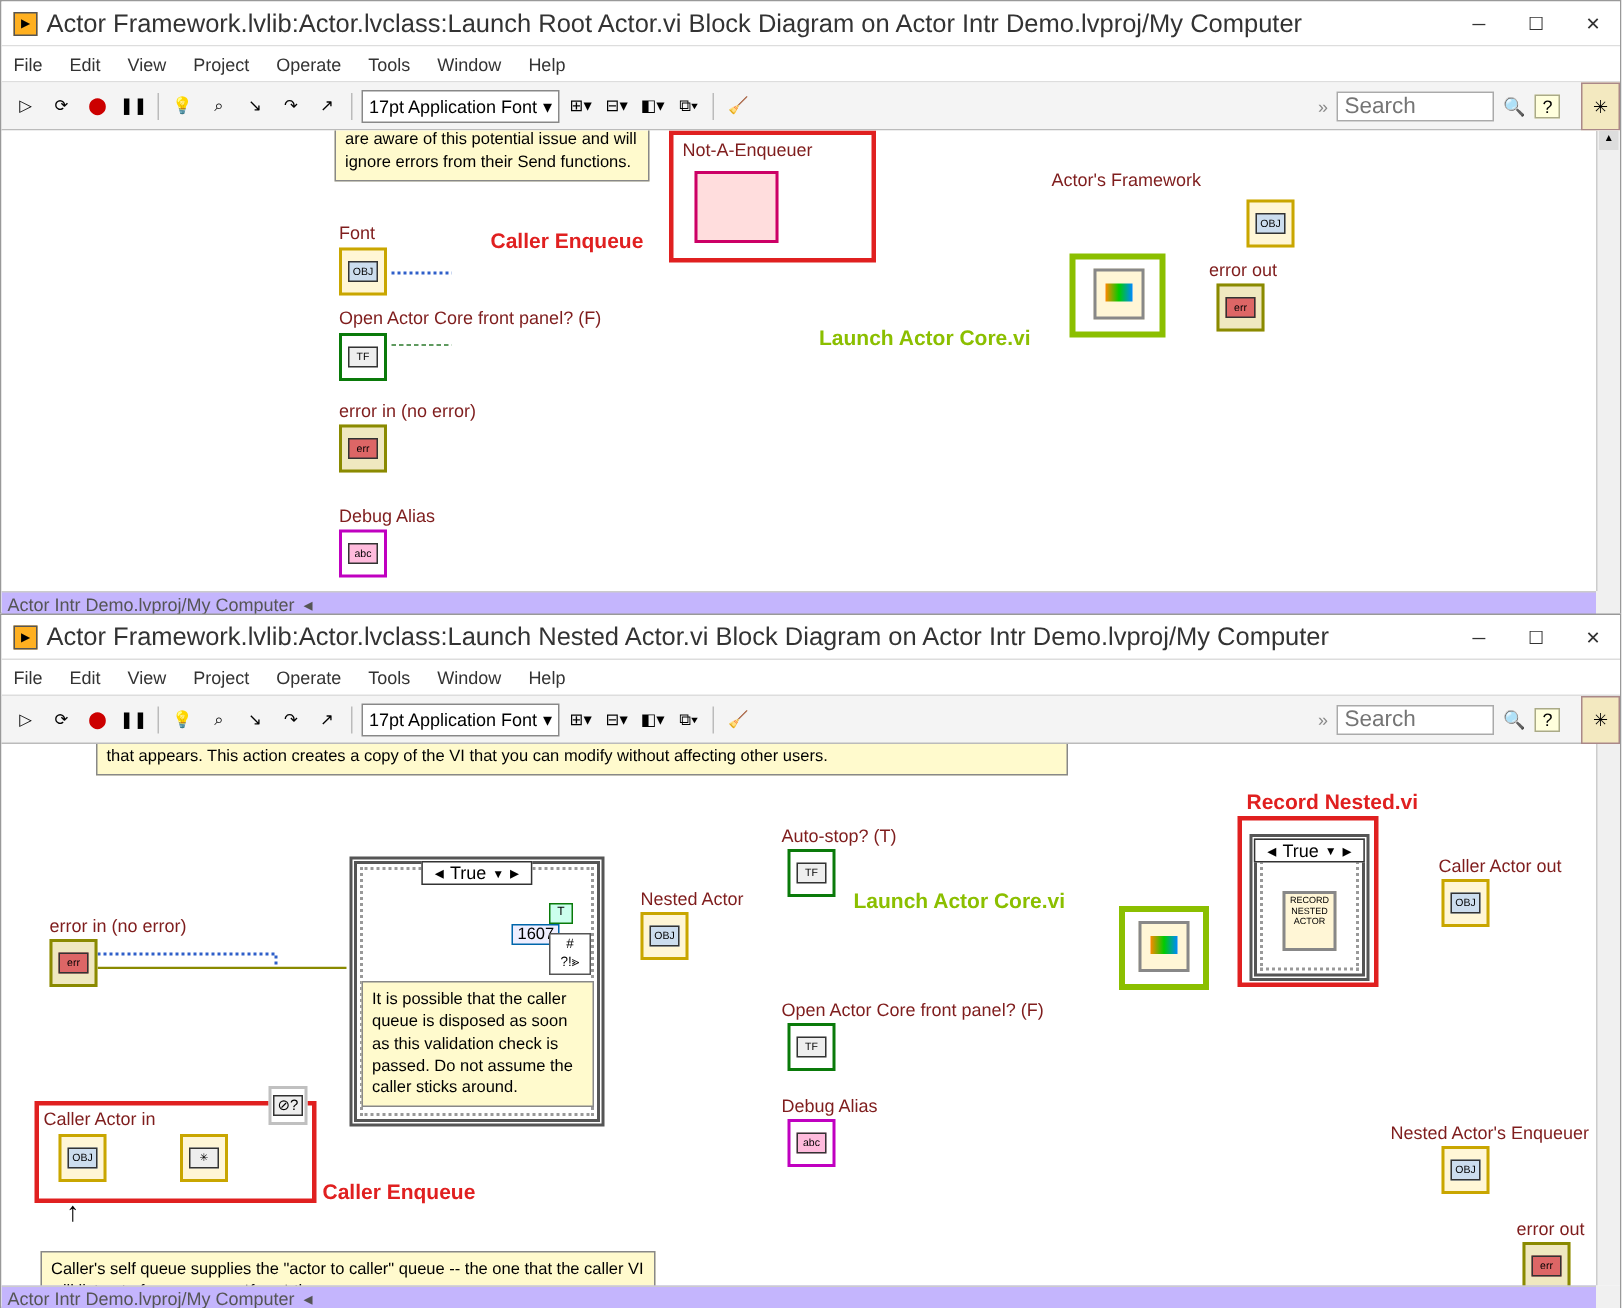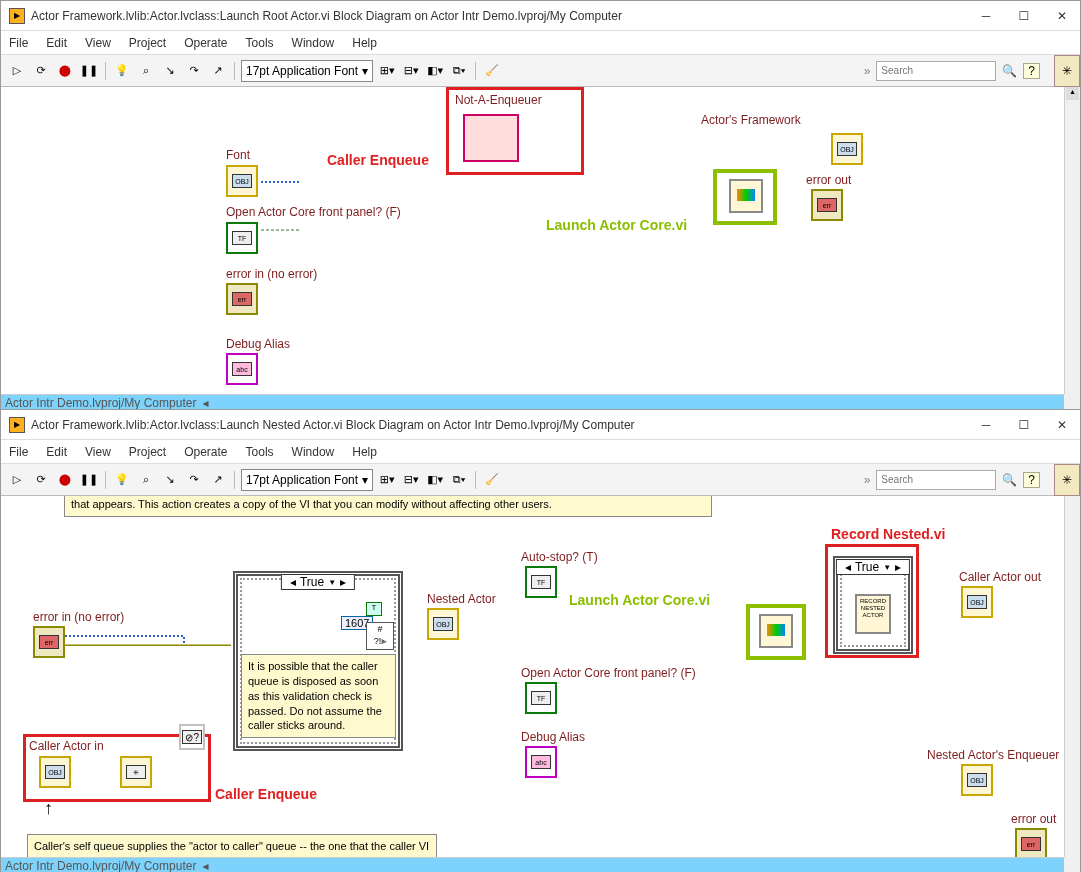--- a/index.html
+++ b/index.html
@@ -1,45 +1,45 @@
 <!DOCTYPE html>
 <html><head>
 <meta charset="utf-8">
 <style>
 *{margin:0;padding:0;box-sizing:border-box;font-family:"Microsoft YaHei",Tahoma,sans-serif;font-size:12px}
 body{background:#fff;width:1081px;height:872px;overflow:hidden;position:relative}
 .window{border:1px solid #999;position:relative}
 .titlebar{height:30px;display:flex;align-items:center;padding:0 8px;background:#fff;border-bottom:1px solid #ddd}
 .titlebar-icon{width:16px;height:16px;background:#ffb020;border:1px solid #555;margin-right:6px;display:flex;align-items:center;justify-content:center;font-size:8px}
-.titlebar-text{flex:1;color:#333;font-size:12px}
+.titlebar-text{flex:1;color:#333;font-size:17px}
 .winbtns{display:flex;gap:18px}
 .winbtn{width:20px;height:18px;display:flex;align-items:center;justify-content:center;color:#333;cursor:pointer}
 .menubar{height:24px;display:flex;align-items:center;padding:0 8px;background:#fff;border-bottom:1px solid #ddd;gap:18px}
 .menuitem{color:#333;cursor:pointer;font-size:12px}
 .toolbar{height:32px;display:flex;align-items:center;padding:0 6px;background:#f4f4f4;border-bottom:1px solid #bbb;gap:4px;position:relative}
 .tbtn{width:20px;height:20px;border:1px solid transparent;display:flex;align-items:center;justify-content:center;cursor:pointer;font-size:11px}
 .tsep{width:1px;height:18px;background:#bbb;margin:0 2px}
 .fontsel{height:22px;border:1px solid #888;background:#fff;padding:0 4px;display:flex;align-items:center;gap:4px;font-size:11px;cursor:pointer}
 .search{position:absolute;right:40px;display:flex;align-items:center;gap:6px}
-.searchinput{width:120px;height:20px;border:1px solid #aaa;padding:0 4px;font-size:10px;color:#888}
+.searchinput{width:105px;height:20px;border:1px solid #aaa;padding:0 4px;font-size:15px;color:#888}
 .canvas{position:relative;background:#fff;overflow:hidden}
 .node{position:absolute}
 .term-label{position:absolute;font-size:12px;color:#7f1d1d}
 .term-block{width:32px;height:32px;border:2px solid;display:flex;align-items:center;justify-content:center;background:#fff;position:relative}
 .term-block .inner{width:20px;height:14px;border:1px solid #333;background:#eee;font-size:7px;text-align:center;line-height:13px}
 .ann-red{color:#e02020;font-weight:bold;font-size:14px;position:absolute}
 .ann-green{color:#8bbf00;font-weight:bold;font-size:14px;position:absolute}
 .box-red{position:absolute;border:3px solid #e02020;pointer-events:none}
 .box-green{position:absolute;border:4px solid #8bbf00;pointer-events:none}
 .tipbox{position:absolute;background:#fffacd;border:1px solid #888;padding:4px 6px;font-size:11px;color:#000;line-height:1.35}
 .casebox{position:absolute;border:5px solid #555;border-style:double}
 .casebox::before{content:"";position:absolute;inset:2px;border:2px dotted #999}
 .casesel{position:absolute;top:-2px;left:50%;transform:translateX(-50%);background:#fff;border:1px solid #333;padding:0 8px;font-size:10px;display:flex;align-items:center;gap:4px;height:16px}
 .scrollbar-v{position:absolute;right:0;top:0;bottom:16px;width:16px;background:#f0f0f0;border-left:1px solid #ccc}
-.scrollbar-h{position:absolute;left:0;right:16px;bottom:0;height:16px;background:#7dd3fc;border-top:1px solid #ccc;display:flex;align-items:center;padding:0 4px;font-size:11px;color:#555}
+.scrollbar-h{position:absolute;left:0;right:16px;bottom:0;height:16px;background:#c4b5fd;border-top:1px solid #ccc;display:flex;align-items:center;padding:0 4px;font-size:11px;color:#555}
 .scorner{position:absolute;right:0;bottom:0;width:16px;height:16px;background:#f0f0f0}
 .rside{position:absolute;right:0;top:0;width:26px;height:32px;background:#f3e9c0;border:1px solid #a88;display:flex;align-items:center;justify-content:center}
 svg.wires{position:absolute;inset:0;pointer-events:none}
 </style>
 </head>
 <body>
 
 <div class="window" style="height:409px">
   <div class="titlebar">
     <div class="titlebar-icon">▶</div>
@@ -92,20 +92,21 @@
   </div>
 
   <div class="canvas" style="height:323px">
     <svg class="wires">
       <path d="M260 95 L590 95 L590 115 L735 115 M735 104 L850 104 L850 64 M770 207 L810 207 M260 174 L460 174 L460 320 L735 320 L735 207" stroke="#2e5fc9" stroke-width="2" fill="none" stroke-dasharray="2 2"></path>
       <path d="M260 143 L735 143 M260 230 L525 230 L525 207 L735 207" stroke="#2b7a2b" fill="none" stroke-dasharray="3 2"></path>
       <path d="M257 290 L735 290" stroke="#c000c0" stroke-width="2" fill="none"></path>
       <path d="M276 230 L525 230 L525 104 L735 104 M770 120 L810 120" stroke="#8a8a00" stroke-width="3" fill="none"></path>
     </svg>
 
+    <div class="tipbox" style="left:222px;top:-6px;width:210px">are aware of this potential issue and will ignore errors from their Send functions.</div>
 
     <div class="term-label" style="left:225px;top:61px">Font</div>
     <div class="box-red" style="left:445px;top:0;width:138px;height:88px"></div>
     <div class="term-label" style="left:454px;top:6px">Not-A-Enqueuer</div>
     <div class="node" style="left:462px;top:27px">
         <div style="width:56px;height:48px;border:2px solid #c06;background:#fdd"></div>
       </div>
     <div class="ann-red" style="left:326px;top:65px">Caller Enqueue</div>
 
     <div class="node" style="left:225px;top:78px">

